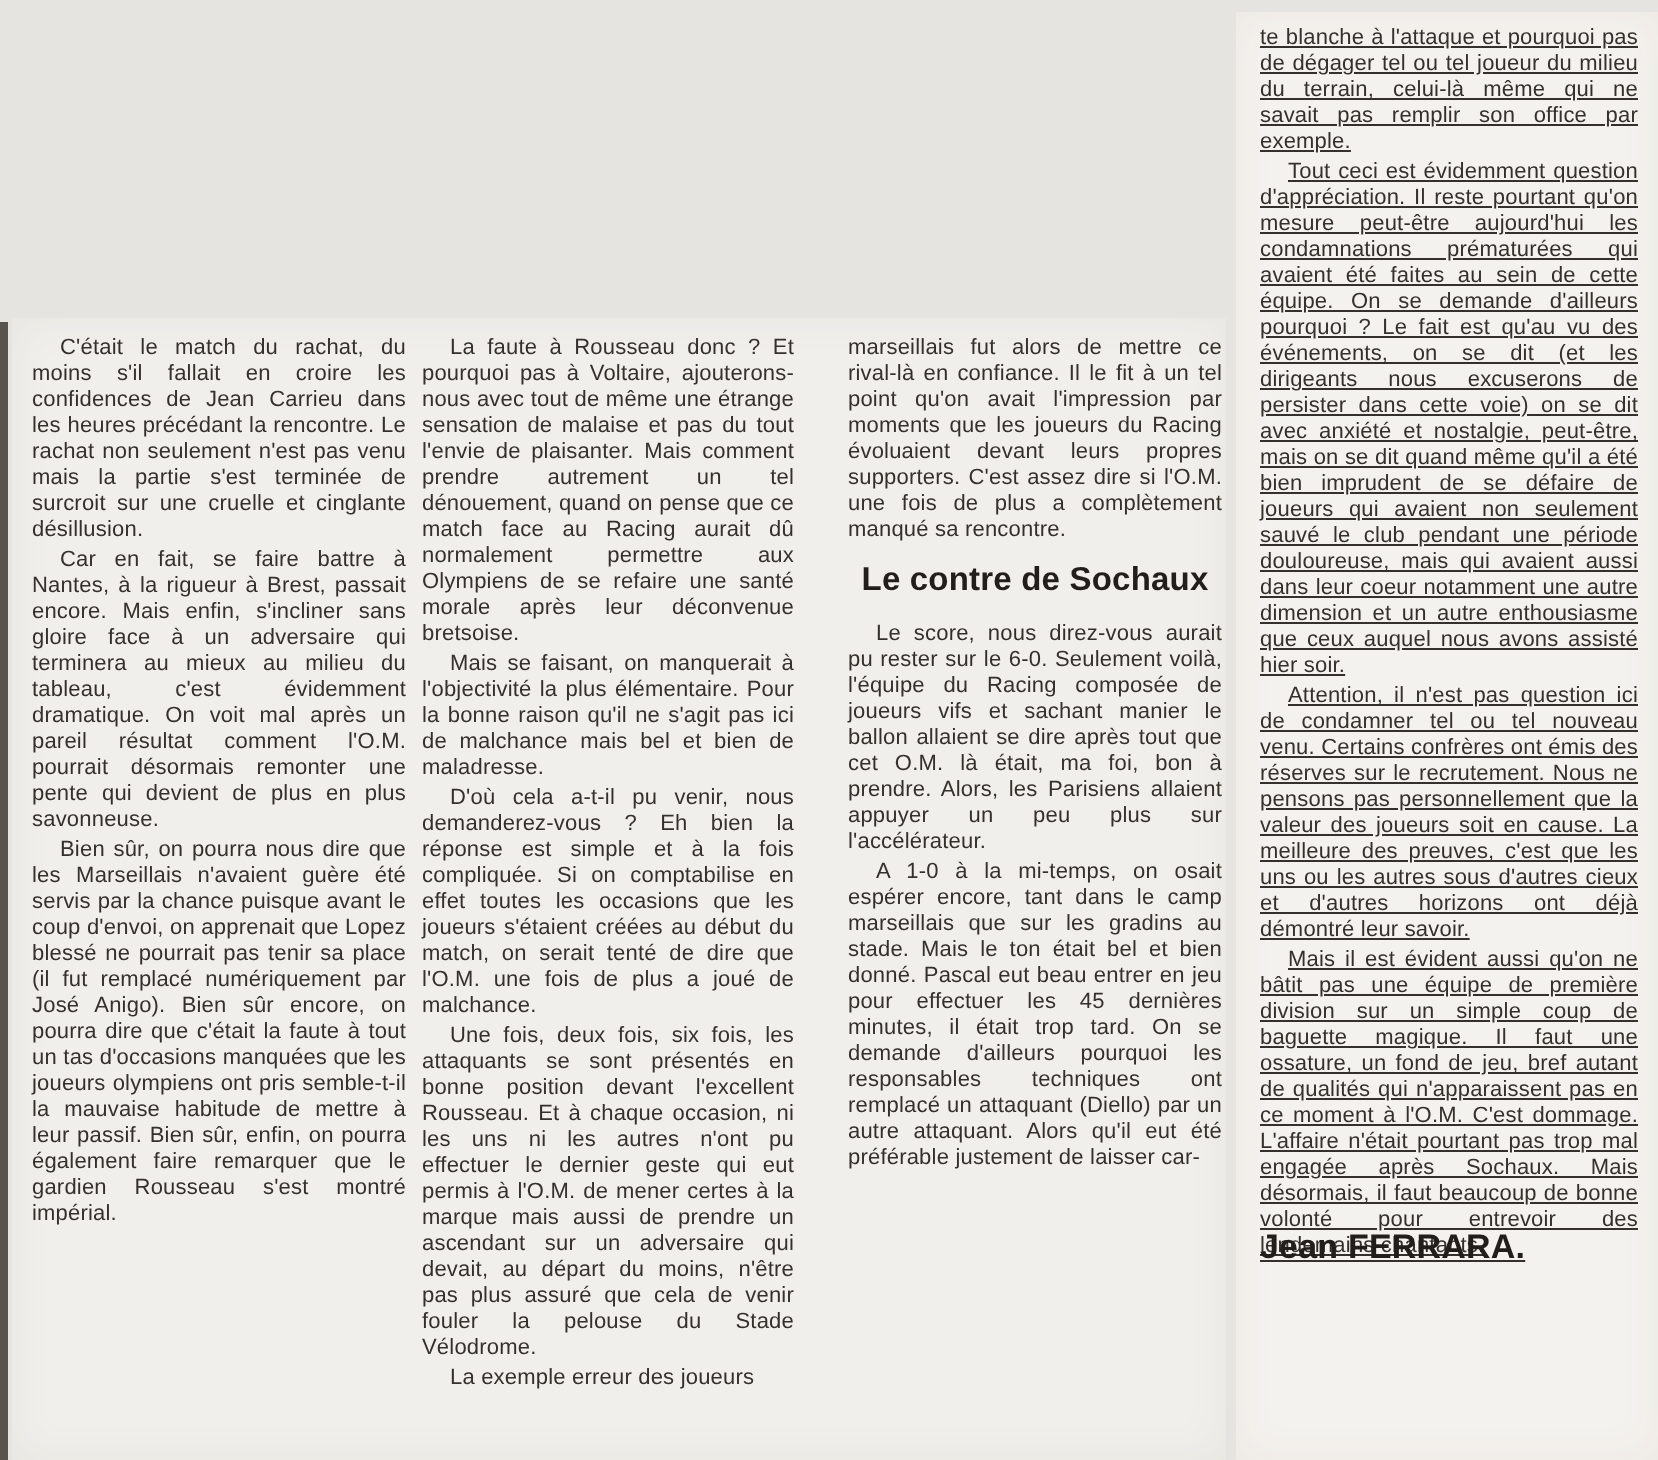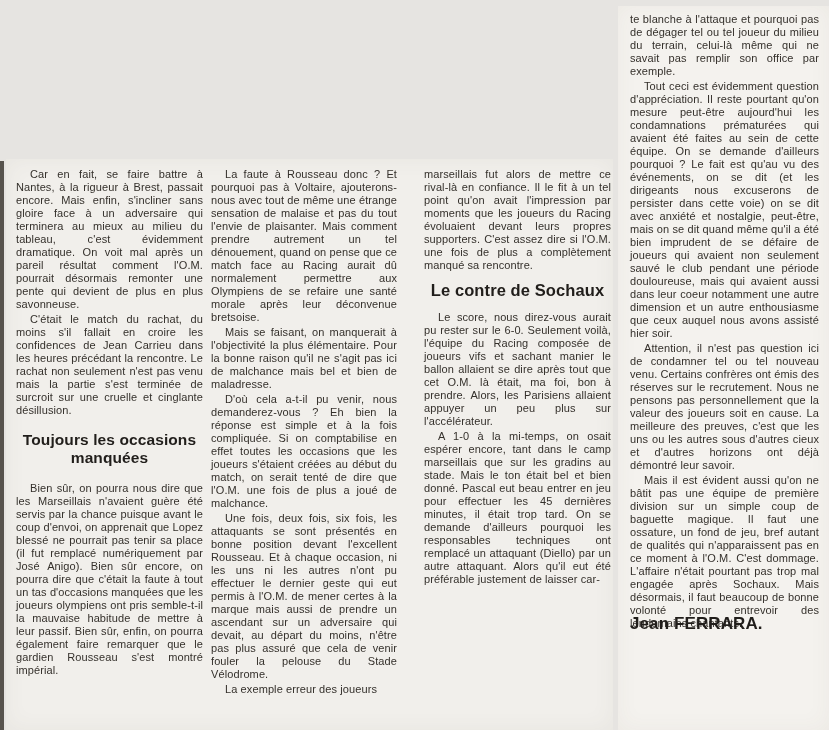--- a/index.html
+++ b/index.html
@@ -26,21 +26,21 @@
   .col{
     position:absolute;
     color:#34302b;
     font-size:11px;line-height:13px;
     text-align:justify;
     letter-spacing:0.1px;
   }
   #colA{left:16px;top:168px;width:187px;}
   #colB{left:211px;top:168px;width:186px;}
   #colC{left:424px;top:168px;width:187px;}
-  #colD{left:630px;top:13px;width:189px;}
+  #colD{left:630px;top:13px;width:189px;text-decoration:underline;}
   .col p{margin:0;text-indent:14px;}
   .col p.noindent{text-indent:0;}
   .col p + p{margin-top:2px;}
   .subhead{
     font-weight:bold;text-align:center;color:#211e1b;margin:0;
   }
   #colA .subhead{font-size:15.5px;line-height:18px;margin:14px 0 15px;}
   #colC .subhead{font-size:16.5px;line-height:19px;margin:9px 0 11px;}
   .byline{
     font-weight:bold;text-align:left;color:#211e1b;
@@ -50,23 +50,22 @@
 </head>
 <body>
 
 <div class="canvas">
   <div class="paper-main"></div>
   <div class="paper-right"></div>
   <div class="left-edge"></div>
 
   <div class="col" id="colA">
     <div class="col-blocks">
+        <p class="para">C'était le match du rachat, du moins s'il fallait en croire les confidences de Jean Carrieu dans les heures précédant la rencontre. Le rachat non seulement n'est pas venu mais la partie s'est terminée de surcroit sur une cruelle et cinglante désillusion.</p>
         <p class="para">Car en fait, se faire battre à Nantes, à la rigueur à Brest, passait encore. Mais enfin, s'incliner sans gloire face à un adversaire qui terminera au mieux au milieu du tableau, c'est évidemment dramatique. On voit mal après un pareil résultat comment l'O.M. pourrait désormais remonter une pente qui devient de plus en plus savonneuse.</p>
-        <p class="para">C'était le match du rachat, du moins s'il fallait en croire les confidences de Jean Carrieu dans les heures précédant la rencontre. Le rachat non seulement n'est pas venu mais la partie s'est terminée de surcroit sur une cruelle et cinglante désillusion.</p>
-        <h2 class="subhead">Toujours les occasions manquées</h2>
         <p class="para">Bien sûr, on pourra nous dire que les Marseillais n'avaient guère été servis par la chance puisque avant le coup d'envoi, on apprenait que Lopez blessé ne pourrait pas tenir sa place (il fut remplacé numériquement par José Anigo). Bien sûr encore, on pourra dire que c'était la faute à tout un tas d'occasions manquées que les joueurs olympiens ont pris semble-t-il la mauvaise habitude de mettre à leur passif. Bien sûr, enfin, on pourra également faire remarquer que le gardien Rousseau s'est montré impérial.</p>
       </div>
   </div>
   <div class="col" id="colB">
     <div class="col-blocks">
         <p class="para">La faute à Rousseau donc ? Et pourquoi pas à Voltaire, ajouterons-nous avec tout de même une étrange sensation de malaise et pas du tout l'envie de plaisanter. Mais comment prendre autrement un tel dénouement, quand on pense que ce match face au Racing aurait dû normalement permettre aux Olympiens de se refaire une santé morale après leur déconvenue bretsoise.</p>
         <p class="para">Mais se faisant, on manquerait à l'objectivité la plus élémentaire. Pour la bonne raison qu'il ne s'agit pas ici de malchance mais bel et bien de maladresse.</p>
         <p class="para">D'où cela a-t-il pu venir, nous demanderez-vous ? Eh bien la réponse est simple et à la fois compliquée. Si on comptabilise en effet toutes les occasions que les joueurs s'étaient créées au début du match, on serait tenté de dire que l'O.M. une fois de plus a joué de malchance.</p>
         <p class="para">Une fois, deux fois, six fois, les attaquants se sont présentés en bonne position devant l'excellent Rousseau. Et à chaque occasion, ni les uns ni les autres n'ont pu effectuer le dernier geste qui eut permis à l'O.M. de mener certes à la marque mais aussi de prendre un ascendant sur un adversaire qui devait, au départ du moins, n'être pas plus assuré que cela de venir fouler la pelouse du Stade Vélodrome.</p>
         <p class="para">La exemple erreur des joueurs</p>

